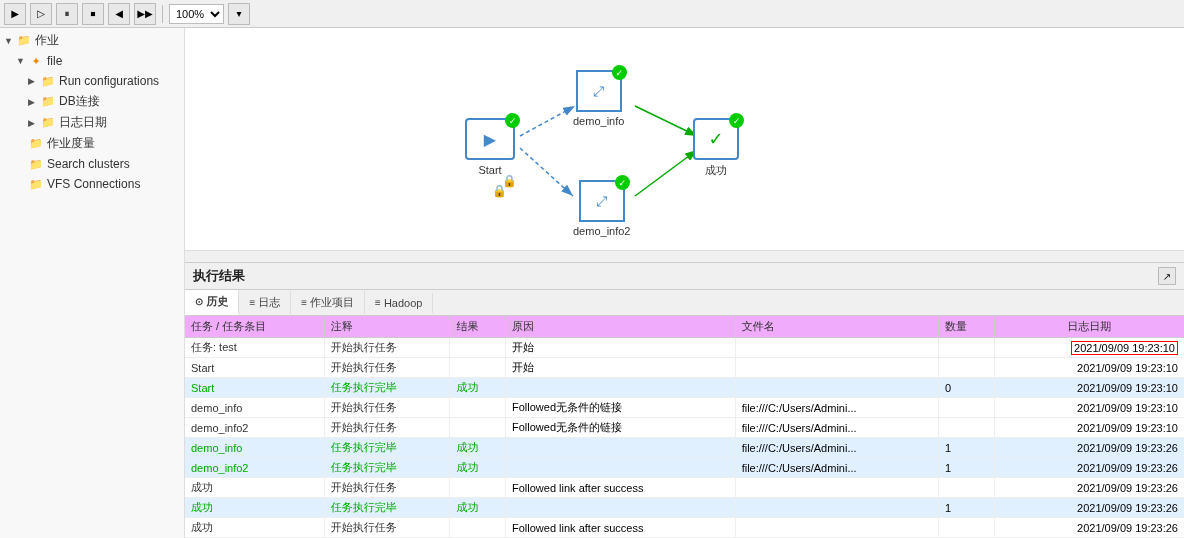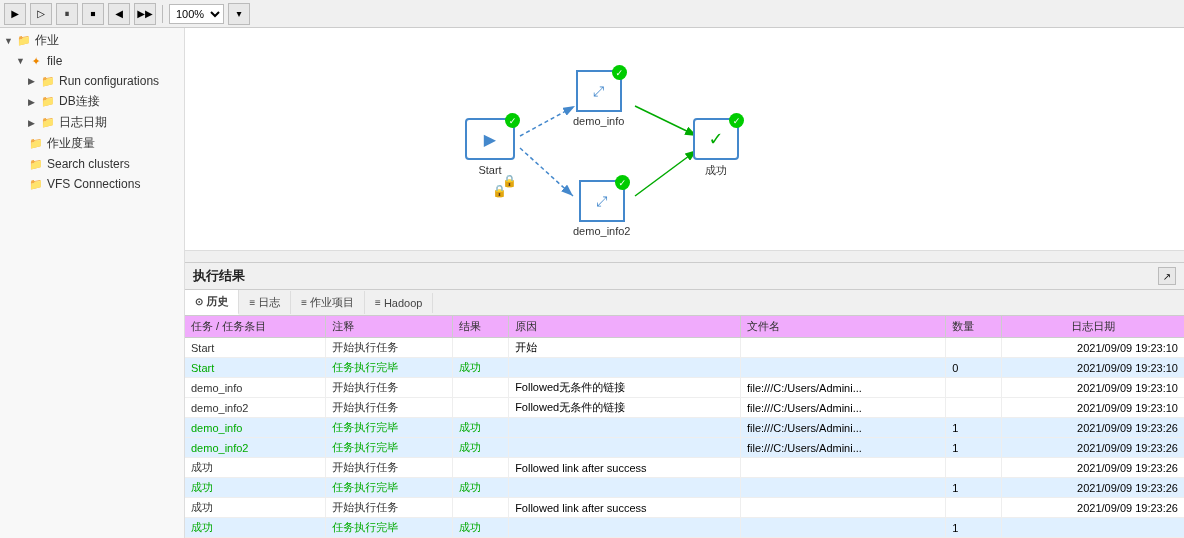--- a/index.html
+++ b/index.html
@@ -241,20 +241,29 @@
                 <th>任务 / 任务条目</th>
                 <th>注释</th>
                 <th>结果</th>
                 <th>原因</th>
                 <th>文件名</th>
                 <th>数量</th>
                 <th>日志日期</th>
               </tr>
             </thead>
             <tbody id="results-tbody">
+            <tr>
+      <td style="color:#333">任务: test</td>
+      <td style="color:#333">开始执行任务</td>
+      <td class="cell-green"></td>
+      <td>开始</td>
+      <td></td>
+      <td></td>
+      <td><span style="border: 1px solid red; display:inline-block; padding: 0 2px;">2021/09/09 19:23:10</span></td>
+    </tr>
                 <tr>
       <td style="color:#333">Start</td>
       <td style="color:#333">开始执行任务</td>
       <td class="cell-green"></td>
       <td>开始</td>
       <td></td>
       <td></td>
       <td><span style="">2021/09/09 19:23:10</span></td>
     </tr>
                 <tr class="highlight">

